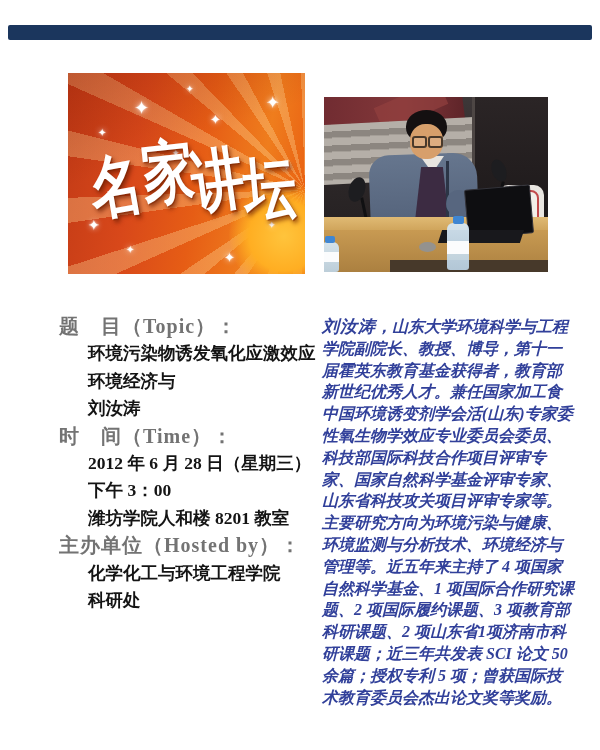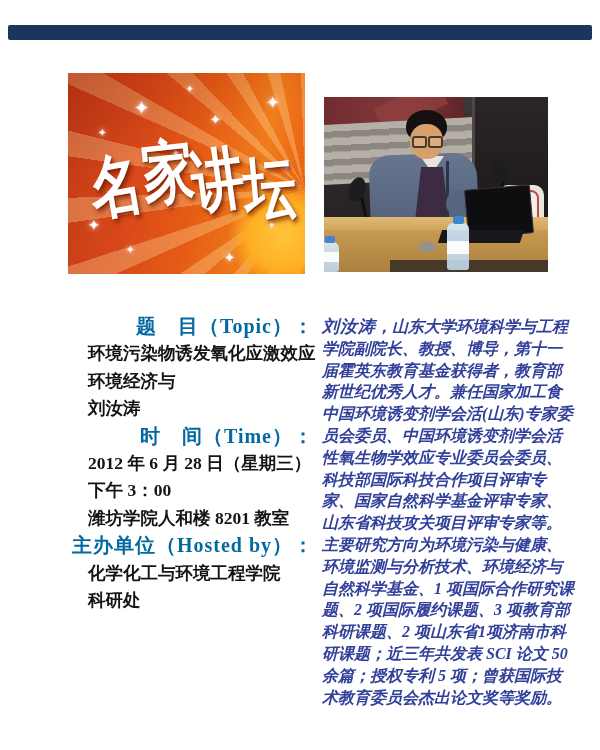--- a/index.html
+++ b/index.html
@@ -61,21 +61,21 @@
   .ph-cap{background:#3f86d2;border-radius:2px;}
   .ph-c1{left:1px;top:139px;width:10px;height:7px;}
   .ph-c2{left:129px;top:119px;width:11px;height:8px;}
   .ph-lab{background:rgba(255,255,255,.92);}
   .ph-l1{left:-3px;top:155px;width:18px;height:10px;}
   .ph-l2{left:123px;top:144px;width:22px;height:13px;}
 
   
   .info{position:absolute;left:59px;top:313px;width:255px;}
   .info-line{height:27.4px;line-height:27.4px;white-space:nowrap;}
-  .info-line.label{color:#0369a1;font-size:20px;font-weight:bold;letter-spacing:1px;text-align:right;}
+  .info-line.label{color:#737373;font-size:20px;font-weight:bold;letter-spacing:1px;}
   .info-line.content{color:#141414;font-size:17.5px;padding-left:29px;font-weight:bold;}
 
   
   .bio{position:absolute;left:322px;top:316px;width:264px;color:#31409a;
        font-style:italic;font-weight:bold;font-size:16px;}
   .bio-line{height:21.8px;line-height:21.8px;white-space:nowrap;}
   .bio-name{font-size:17px;letter-spacing:1px;}
 </style>
 </head>
 <body>
@@ -160,27 +160,27 @@
       <div class="info-line content">化学化工与环境工程学院</div>
       <div class="info-line content">科研处</div>
     </div>
 
   <div class="bio" id="bio-col">
     <div class="bio-line"><span class="bio-name">刘汝涛</span><span>，山东大学环境科学与工程</span></div>
   <div class="bio-line">学院副院长、教授、博导，第十一</div>
       <div class="bio-line">届霍英东教育基金获得者，教育部</div>
       <div class="bio-line">新世纪优秀人才。兼任国家加工食</div>
       <div class="bio-line">中国环境诱变剂学会活(山东)专家委</div>
-      <div class="bio-line">员会委员、中国环境诱变剂学会活</div>
       <div class="bio-line">性氧生物学效应专业委员会委员、</div>
       <div class="bio-line">科技部国际科技合作项目评审专</div>
       <div class="bio-line">家、国家自然科学基金评审专家、</div>
       <div class="bio-line">山东省科技攻关项目评审专家等。</div>
       <div class="bio-line">主要研究方向为环境污染与健康、</div>
       <div class="bio-line">环境监测与分析技术、环境经济与</div>
+      <div class="bio-line">管理等。近五年来主持了 4 项国家</div>
       <div class="bio-line">自然科学基金、1 项国际合作研究课</div>
       <div class="bio-line">题、2 项国际履约课题、3 项教育部</div>
       <div class="bio-line">科研课题、2 项山东省1项济南市科</div>
       <div class="bio-line">研课题；近三年共发表 SCI 论文 50</div>
       <div class="bio-line">余篇；授权专利 5 项；曾获国际技</div>
       <div class="bio-line">术教育委员会杰出论文奖等奖励。</div>
     </div>
 
 </div>
 

